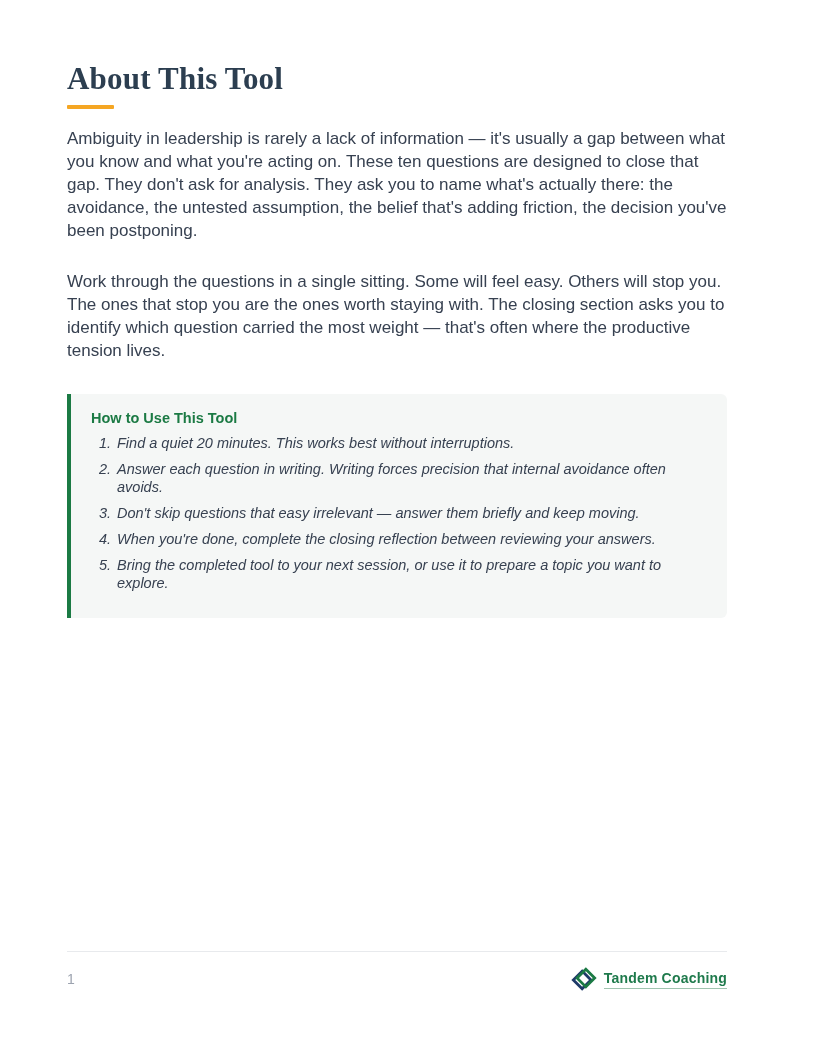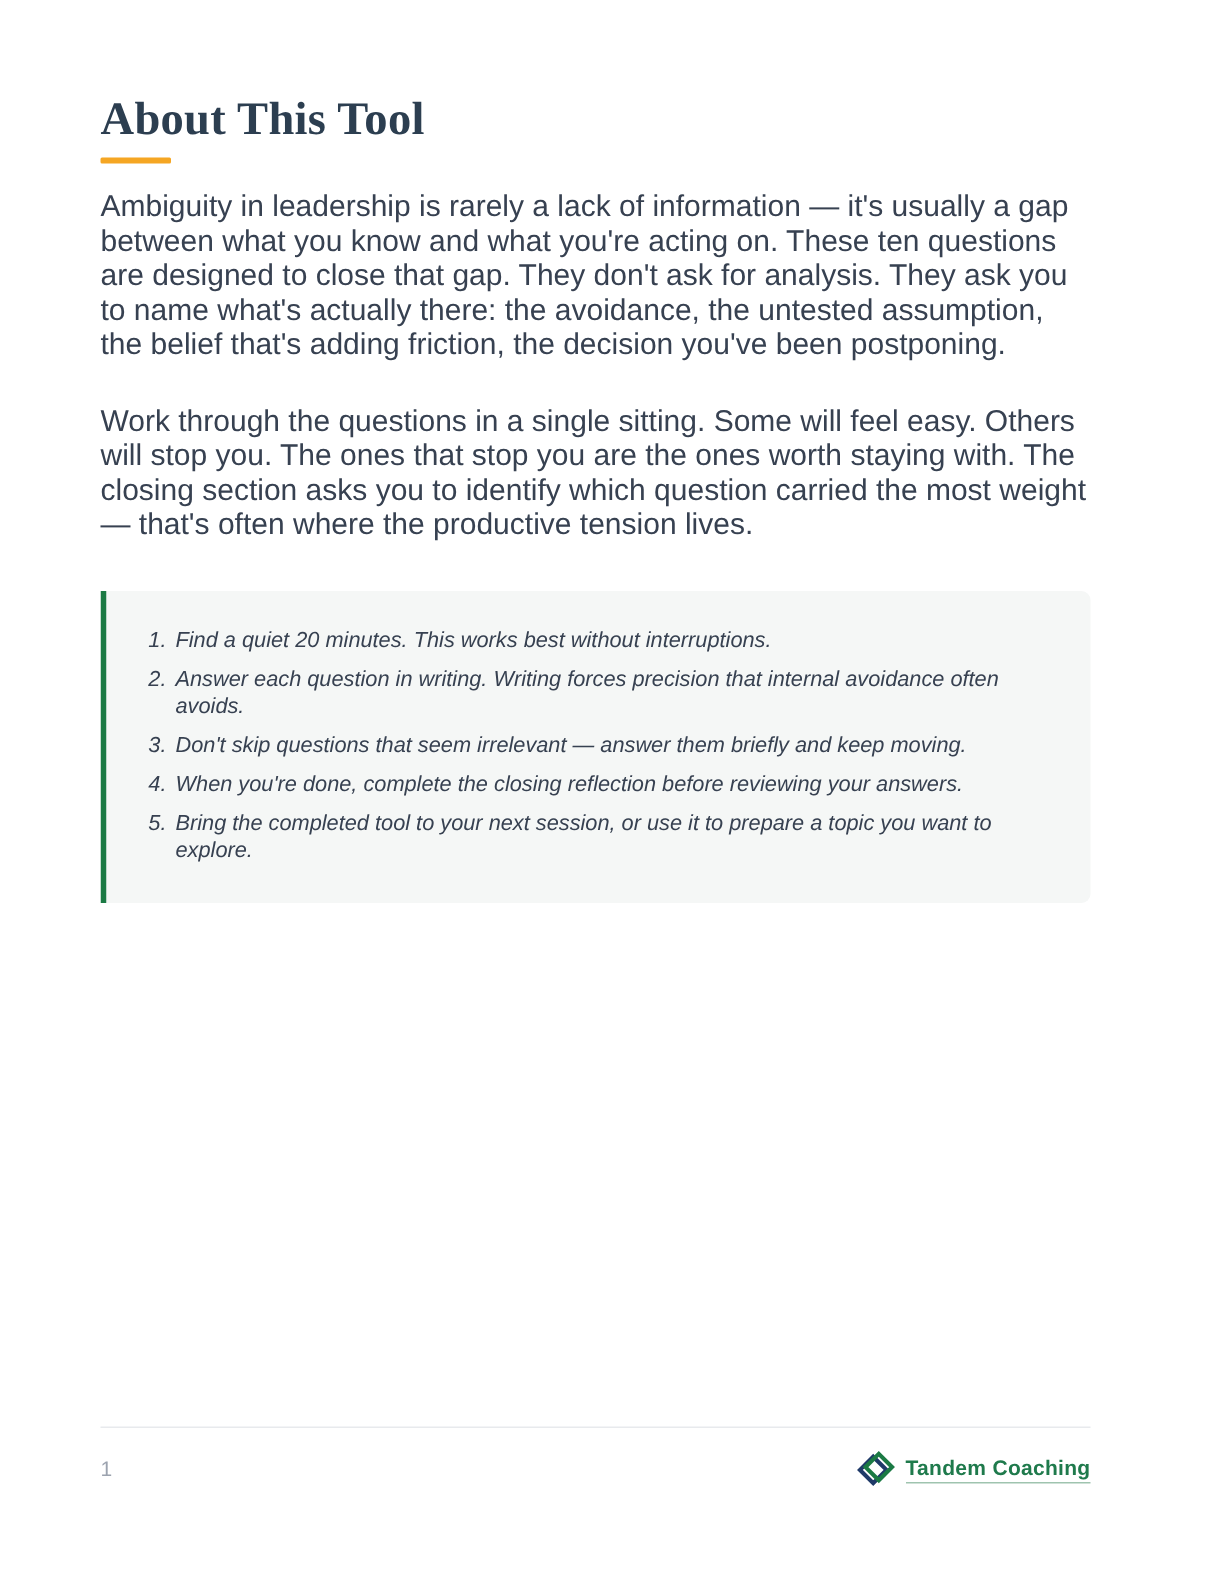--- a/index.html
+++ b/index.html
@@ -29,21 +29,21 @@
     letter-spacing: 0.2px;
   }
   .title-accent {
     width: 47px;
     height: 4px;
     background: #F5A623;
     margin-top: 9px;
     border-radius: 1px;
   }
   .intro p {
-    font-size: 20px;
+    font-size: 17px;
     line-height: 23px;
     color: #374151;
     margin-top: 18px;
   }
   .intro p + p {
     margin-top: 28px;
   }
   .callout {
     margin-top: 32px;
     background: #F5F7F6;
@@ -118,25 +118,26 @@
     <h1 class="page-title">About This Tool</h1>
 
     <div class="title-accent"></div>
 
     <div class="intro">
       <p>Ambiguity in leadership is rarely a lack of information — it's usually a gap between what you know and what you're acting on. These ten questions are designed to close that gap. They don't ask for analysis. They ask you to name what's actually there: the avoidance, the untested assumption, the belief that's adding friction, the decision you've been postponing.</p>
       <p>Work through the questions in a single sitting. Some will feel easy. Others will stop you. The ones that stop you are the ones worth staying with. The closing section asks you to identify which question carried the most weight — that's often where the productive tension lives.</p>
     </div>
 
     <div class="callout">
+      <div class="callout-heading">How to Use This Tool</div>
       <ol>
         <li>Find a quiet 20 minutes. This works best without interruptions.</li>
         <li>Answer each question in writing. Writing forces precision that internal avoidance often avoids.</li>
-        <li>Don't skip questions that seem irrelevant — answer them briefly and keep moving.</li>
-        <li>When you're done, complete the closing reflection before reviewing your answers.</li>
+        <li>Don't skip questions that easy irrelevant — answer them briefly and keep moving.</li>
+        <li>When you're done, complete the closing reflection between reviewing your answers.</li>
         <li>Bring the completed tool to your next session, or use it to prepare a topic you want to explore.</li>
       </ol>
     </div>
 
   </div>
 
   <div class="footer">
     <span class="page-number">1</span>
 
     <a class="brand">

